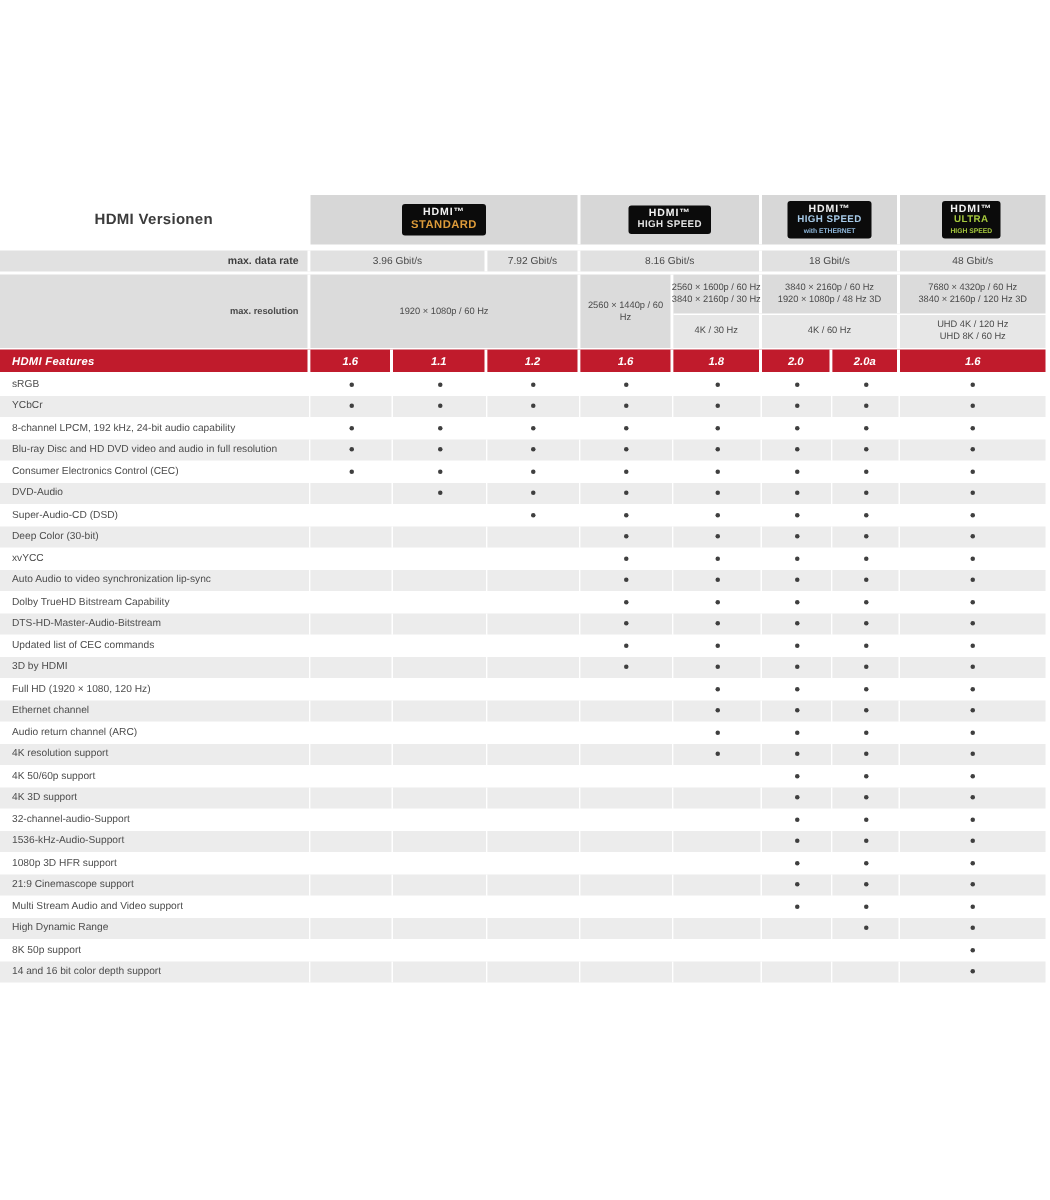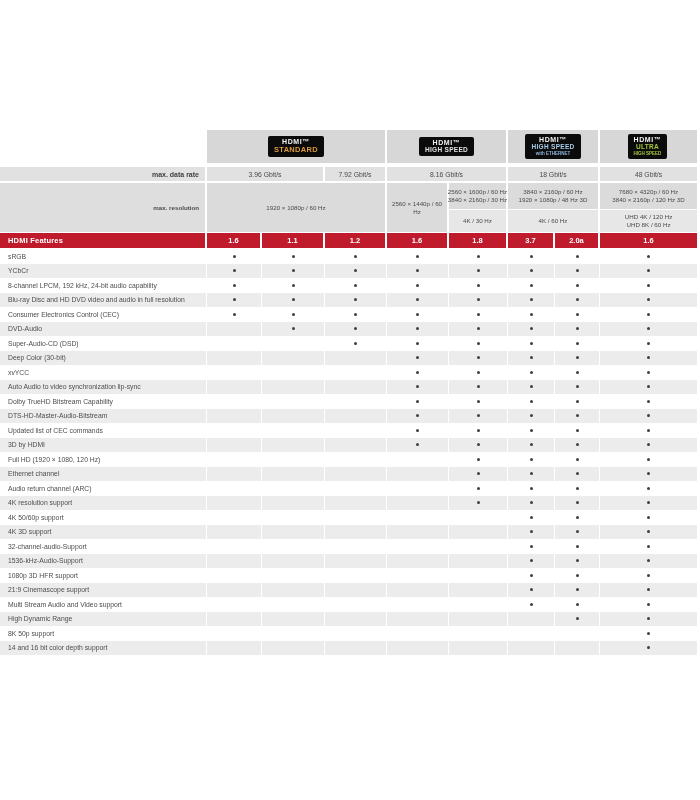--- a/index.html
+++ b/index.html
@@ -44,40 +44,43 @@
   .res-hd{grid-column:2/5;grid-row:1/3;background:#dbdbdb;}
   .res-qhd{grid-column:5/6;grid-row:1/3;background:#dbdbdb;padding:0 4px;}
   .res-14t{grid-column:6/7;grid-row:1/2;background:#dbdbdb;font-size:6px;white-space:nowrap;}
   .res-14b{grid-column:6/7;grid-row:2/3;background:#e7e7e7;}
   .res-20t{grid-column:7/9;grid-row:1/2;background:#dbdbdb;white-space:nowrap;}
   .res-20b{grid-column:7/9;grid-row:2/3;background:#e7e7e7;}
   .res-21t{grid-column:9/10;grid-row:1/2;background:#dbdbdb;border-right:none !important;white-space:nowrap;}
   .res-21b{grid-column:9/10;grid-row:2/3;background:#e7e7e7;border-right:none !important;}
 
   
-  .red-row{height:15px;margin-bottom:1px;}
+  .red-row{height:15px;margin-bottom:1px;font-style:italic;}
   .red-row .cell{background:#c01b2c;color:#fff;display:flex;align-items:center;justify-content:center;
     font-weight:bold;font-size:7.5px;border-right:2px solid #fff;}
   .red-row .rl{justify-content:flex-start;padding-left:8px;letter-spacing:0.2px;}
   .red-row .cell:last-child{border-right:none;}
 
   
   .frow{height:14.5px;}
   .frow .fcell{border-right:1px solid #fff;display:flex;align-items:center;justify-content:center;}
   .frow .fcell:last-child{border-right:none;}
   .frow .flabel{justify-content:flex-start;padding-left:8px;font-size:6.8px;color:#4d4d4d;white-space:nowrap;}
   .frow.shade .fcell{background:#ececec;}
   .dot{width:3px;height:3px;border-radius:50%;background:#3f3f3f;display:block;}
 </style>
 </head>
 <body>
 
 <div class="stage">
 
   <div class="row logo-row">
+    <div class="title-cell">
+      <span>HDMI Versionen</span>
+    </div>
     <div class="logo-band">
       <div class="logo-slot slot1">
         <div class="logo">
           <div class="brand">HDMI™</div>
           <div class="l2 lc0" style="color: rgb(221, 155, 58);">STANDARD</div>
         </div>
       </div>
       <div class="logo-slot slot2">
         <div class="logo compact">
           <div class="brand">HDMI™</div>
@@ -134,21 +137,21 @@
     </div>
   </div>
 
   <div class="row red-row">
     <div class="cell rl">HDMI Features</div>
   <div class="cell">1.6</div>
       <div class="cell">1.1</div>
       <div class="cell">1.2</div>
       <div class="cell">1.6</div>
       <div class="cell">1.8</div>
-      <div class="cell">3.7</div>
+      <div class="cell">2.0</div>
       <div class="cell">2.0a</div>
       <div class="cell">1.6</div>
     </div>
 
   <div>
       <div class="row frow">
         <div class="fcell flabel">sRGB</div>
         <div class="fcell">
           <span class="dot"></span>
         </div>

